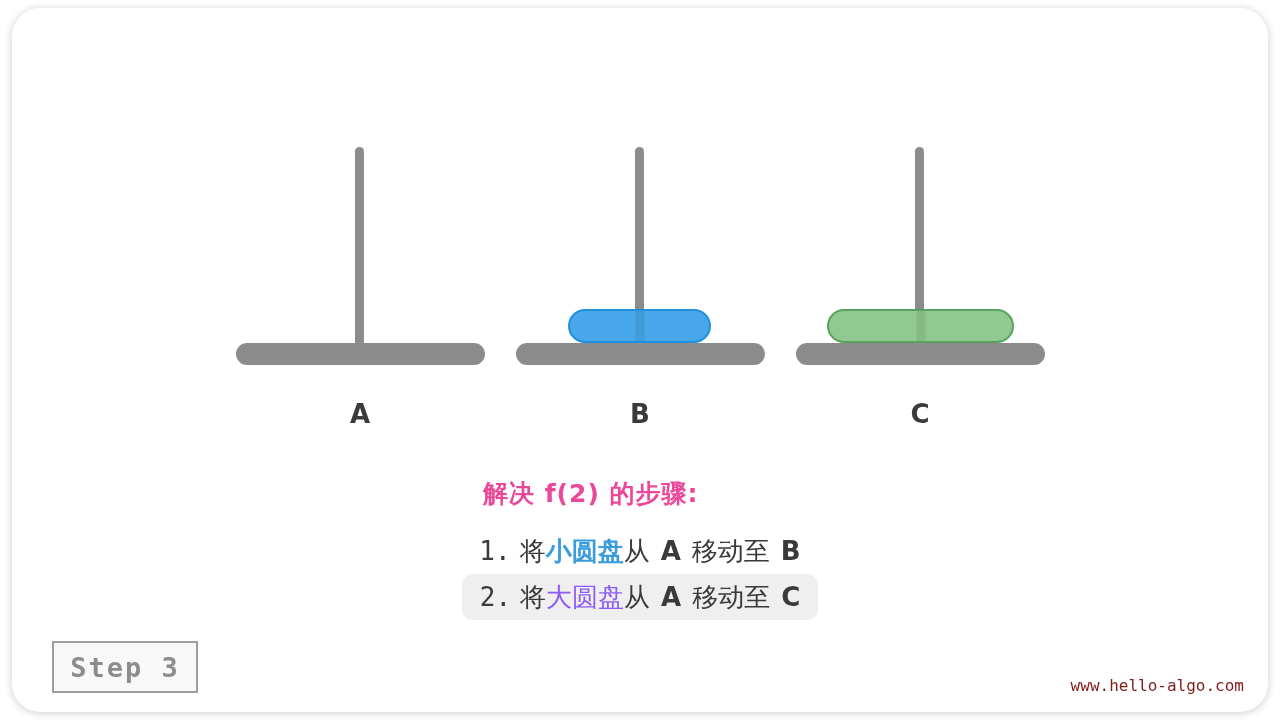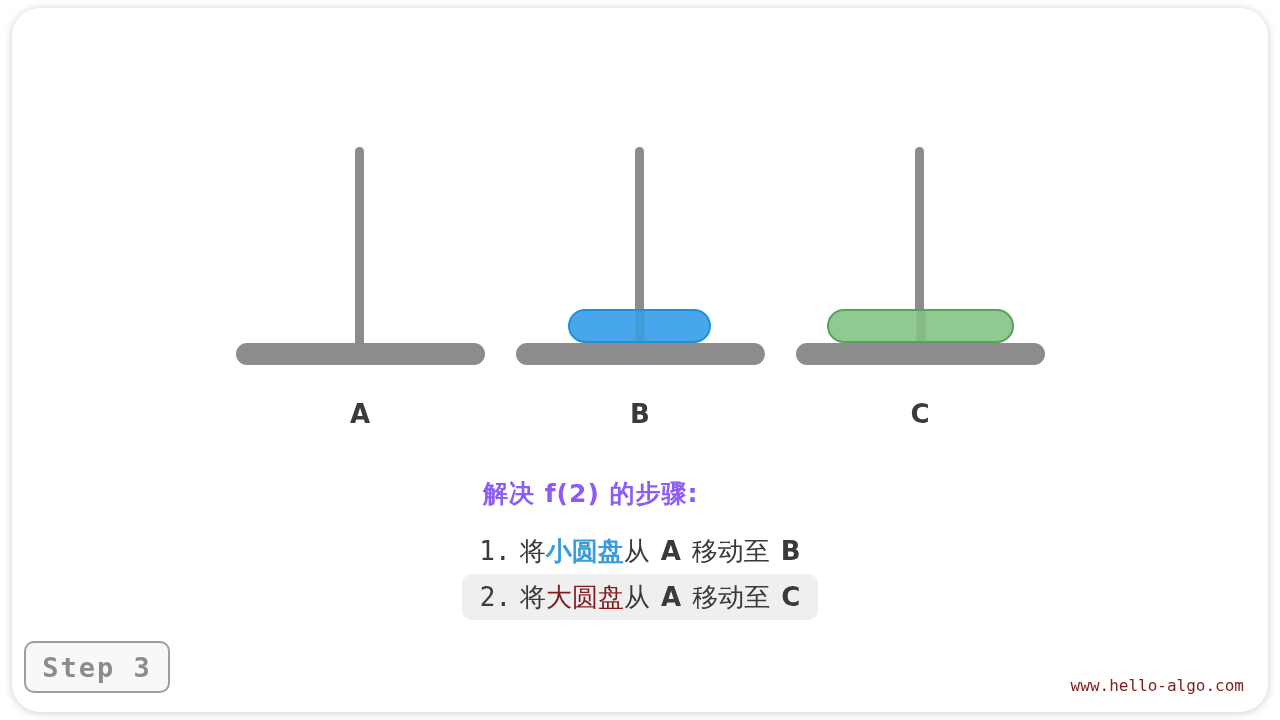--- a/index.html
+++ b/index.html
@@ -43,46 +43,46 @@
 
   .peg-label {
     position:absolute; top:399px; width:80px; text-align:center;
     font-size:26px; font-weight:bold; color:#3a3a3a;
   }
   .peg-label.a { left:320px; } .peg-label.b { left:600px; } .peg-label.c { left:880px; }
 
   
   .steps-title {
     position:absolute; left:483px; top:477px;
-    font-size:25px; font-weight:bold; color:#8b5cf6; letter-spacing:1px;
+    font-size:25px; font-weight:bold; color:#ec4899; letter-spacing:1px;
   }
   .steps {
     position:absolute; left:0; top:528px; width:1280px;
     display:flex; flex-direction:column; align-items:center;
   }
   .step-line {
     display:flex; align-items:center;
     font-size:26px; color:#3a3a3a;
     padding:8px 18px; border-radius:10px; line-height:30px;
     white-space:nowrap;
   }
   .step-line.highlighted { background:#efefef; }
   .step-num {
     font-family:"DejaVu Sans Mono","Liberation Mono",monospace;
     margin-right:9px;
   }
   .disk-word.blue  { color:#3b9cdc;font-weight:bold; }
-  .disk-word.green { color:#7f1d1d; }
+  .disk-word.green { color:#8b5cf6; }
   .peg-letter { font-weight:bold; margin:0 11px; }
   .peg-letter.last { margin-right:0; }
 
   
   .step-badge {
-    position:absolute; left:24px; top:641px; width:146px; height:52px;
-    background:#f8f8f8; border:2px solid #9e9e9e; border-radius:10px;
+    position:absolute; left:52px; top:641px; width:146px; height:52px;
+    background:#f8f8f8; border:2px solid #9e9e9e; border-radius:0;
     display:flex; align-items:center; justify-content:center;
   }
   .step-badge span {
     font-family:"DejaVu Sans Mono","Liberation Mono",monospace;
     font-size:27px; font-weight:bold; color:#8c8c8c; letter-spacing:2px;
   }
 
   .watermark {
     position:absolute; right:36px; top:676px;
     font-family:"DejaVu Sans Mono","Liberation Mono",monospace;

